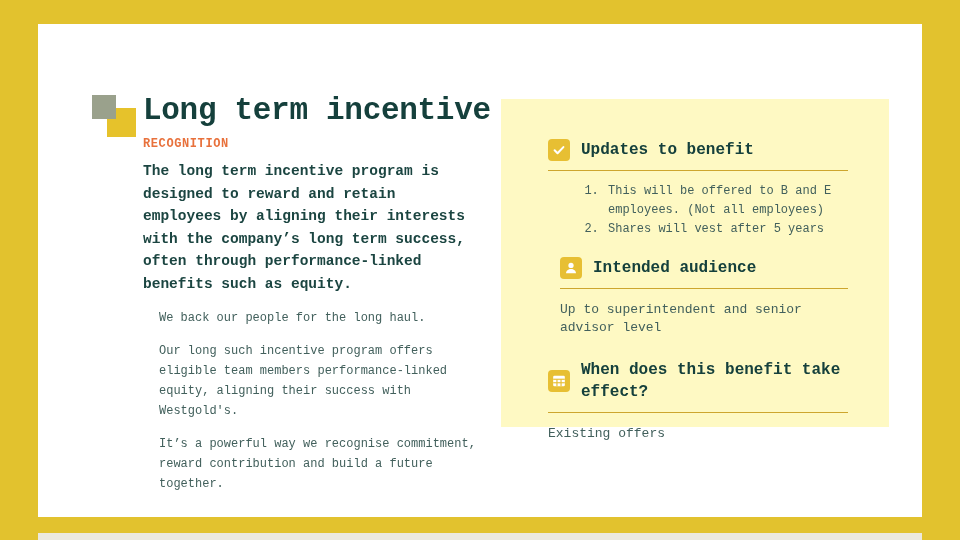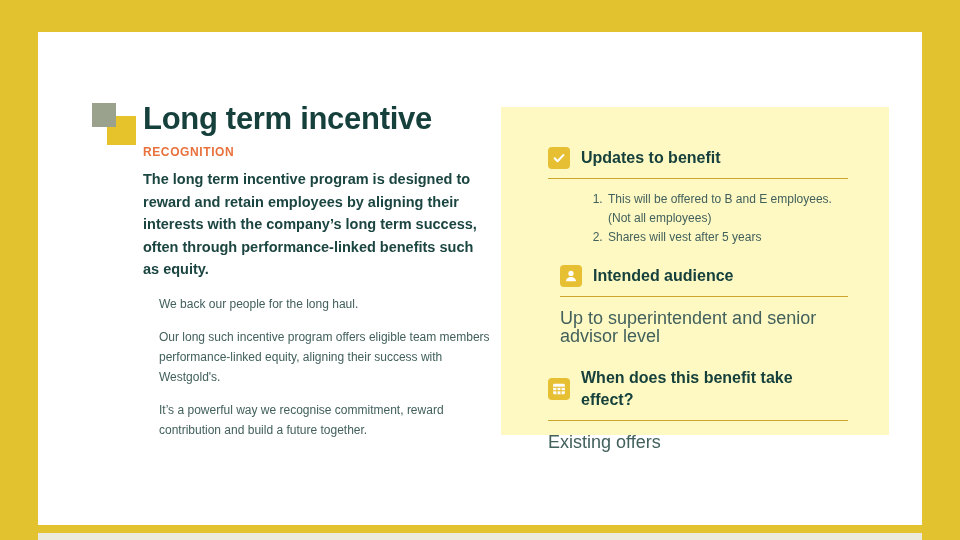--- a/index.html
+++ b/index.html
@@ -3,22 +3,23 @@
 <meta charset="utf-8">
 <style>
   html,body { margin:0; padding:0; }
   body { font-family:"Liberation Sans", sans-serif; }
 
   .page {
     position:relative; width:960px; height:540px;
     background:#E2C22E; overflow:hidden;
   }
   .card {
-    position:absolute; left:38px; top:32px; width:884px; height:493px;
+    position:absolute; left:38px; top:24px; width:884px; height:493px;
     background:#FFFFFF;
+    font-family:Liberation Mono, monospace;
   }
   .bottom-strip {
     position:absolute; left:38px; top:533px; width:884px; height:7px;
     background:#ECE9DD;
   }
 
   
   .logo { position:absolute; left:54px; top:71px; width:46px; height:44px; }
   .logo .sq { position:absolute; display:block; }
   .logo .sq-yellow { left:15px; top:13px; width:29px; height:29px; background:#E6C22B; z-index:1; }
@@ -52,21 +53,21 @@
     width:22px; height:22px; border-radius:4px; background:#E7BF33;
     display:flex; align-items:center; justify-content:center; flex:0 0 22px;
   }
   .sec-title { margin:0; font-size:16px; line-height:22px; font-weight:700; color:#15403C; }
   .rule { margin:9px 0 0; border:none; border-top:1px solid #CDA62E; height:0; }
   .sec-list {
     margin:11px 0 0; padding-left:17px;
     font-size:12px; line-height:19px; color:#42605C;
   }
   .sec-list li { padding-left:2px;margin-left:41px; }
-  .sec-text { margin:12px 0 0; font-size:18px; line-height:18px; color:#42605C; }
+  .sec-text { margin:12px 0 0; font-size:13px; line-height:18px; color:#42605C; }
   .sec-audience { margin-top:18px;margin-left:12px; }
   .sec-effect { margin-top:22px; }
 </style>
 </head>
 <body>
 
 <div class="page">
   <div class="card">
 
     <div class="logo">

